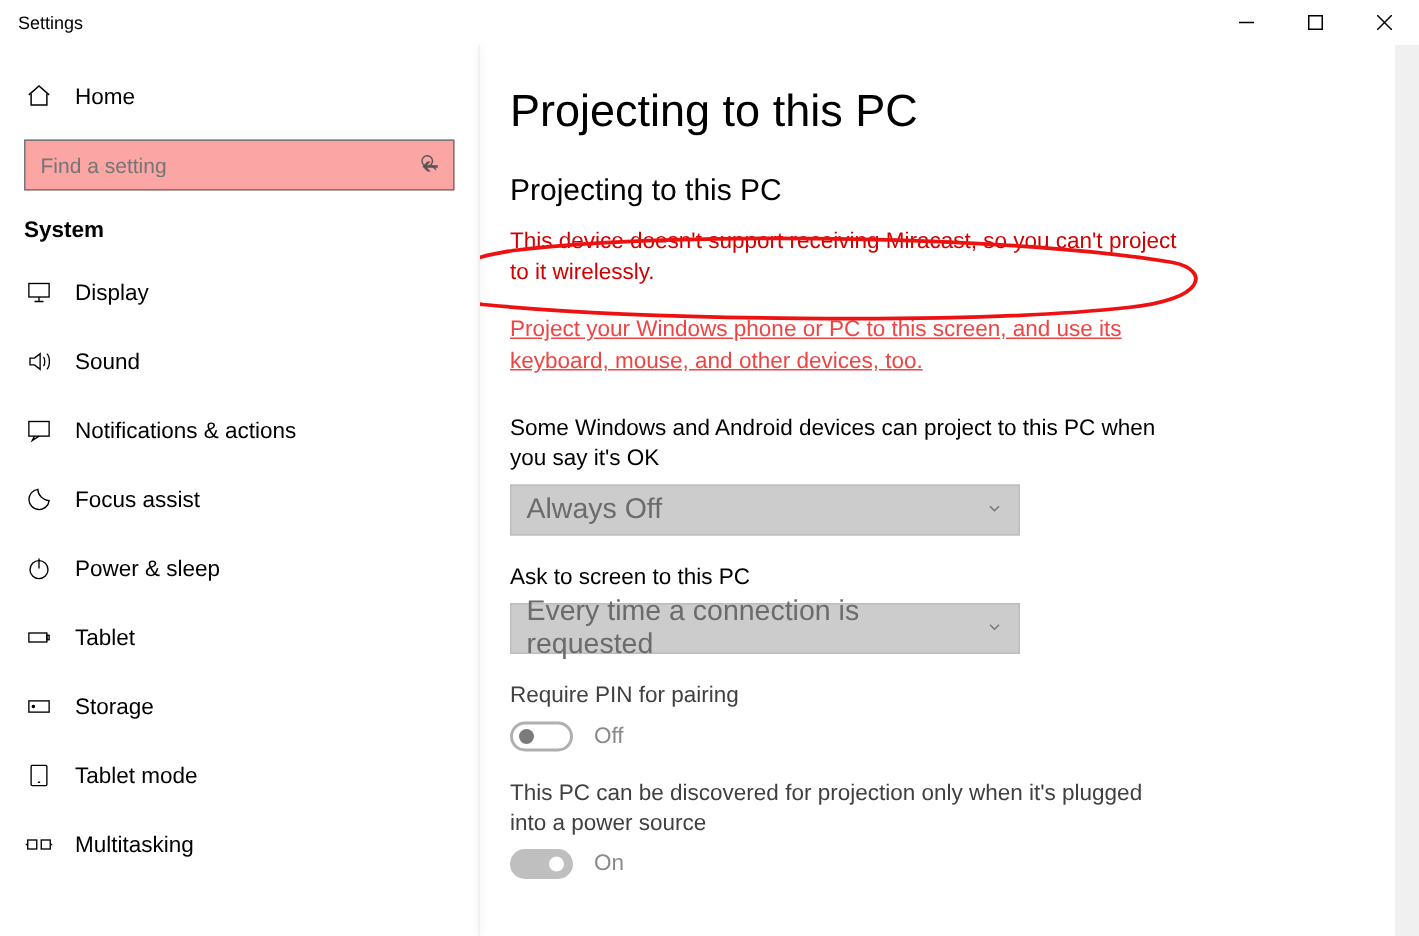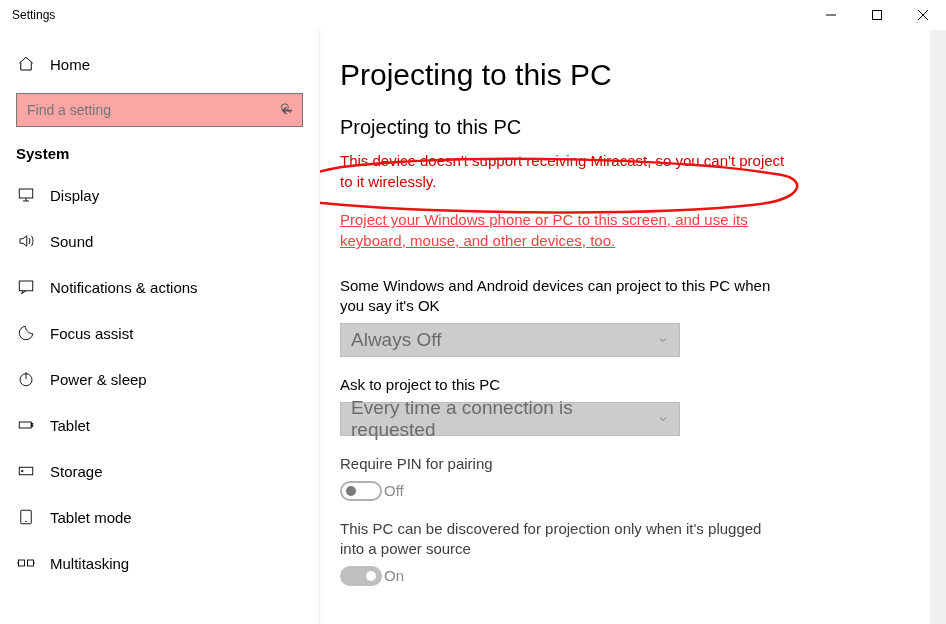--- a/index.html
+++ b/index.html
@@ -109,21 +109,21 @@
   .dropdown {
     width: 340px; height: 34px;
     background: #ccc;
     border: 1px solid #bdbdbd;
     display:flex; align-items:center; justify-content:space-between;
     padding: 0 10px;
     color: #6b6b6b;
     font-size: 19px;
   }
   .dropdown .chev { color:#777; }
-  .toggle-row { display:flex; align-items:center; gap:2px; }
+  .toggle-row { display:flex; align-items:center; gap:14px; }
   .toggle {
     width: 42px; height: 20px; border-radius: 10px;
     border: 2px solid #7a7a7a;
     position: relative;
     background: #fff;
   }
   .toggle.disabled { border-color:#b0b0b0; }
   .toggle .knob {
     width: 10px; height: 10px; border-radius:50%;
     background: #7a7a7a;
@@ -302,21 +302,21 @@
       <div class="setting-label">Some Windows and Android devices can project to this PC when you say it's OK</div>
       <div class="dropdown">
         <span>Always Off</span>
         <span class="chev"><svg width="12" height="12" viewBox="0 0 24 24" fill="none" stroke="#777" stroke-width="2">
               <polyline points="6 9 12 15 18 9"></polyline>
             </svg></span>
       </div>
     </div>
 
     <div class="setting-block">
-      <div class="setting-label">Ask to project to this PC</div>
+      <div class="setting-label">Ask to screen to this PC</div>
       <div class="dropdown">
         <span>Every time a connection is requested</span>
         <span class="chev"><svg width="12" height="12" viewBox="0 0 24 24" fill="none" stroke="#777" stroke-width="2">
               <polyline points="6 9 12 15 18 9"></polyline>
             </svg></span>
       </div>
     </div>
 
     <div class="setting-block">
       <div class="setting-label disabled">Require PIN for pairing</div>

